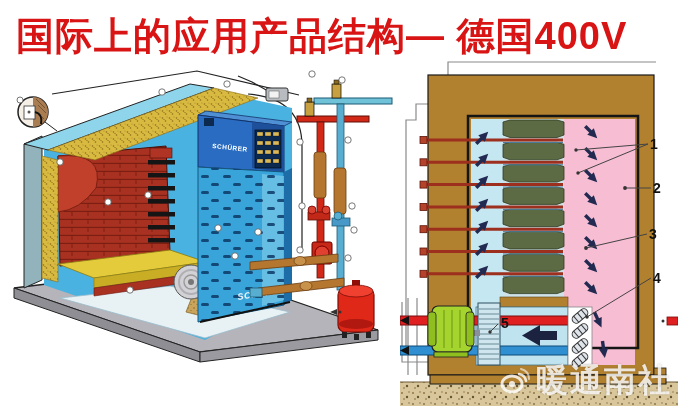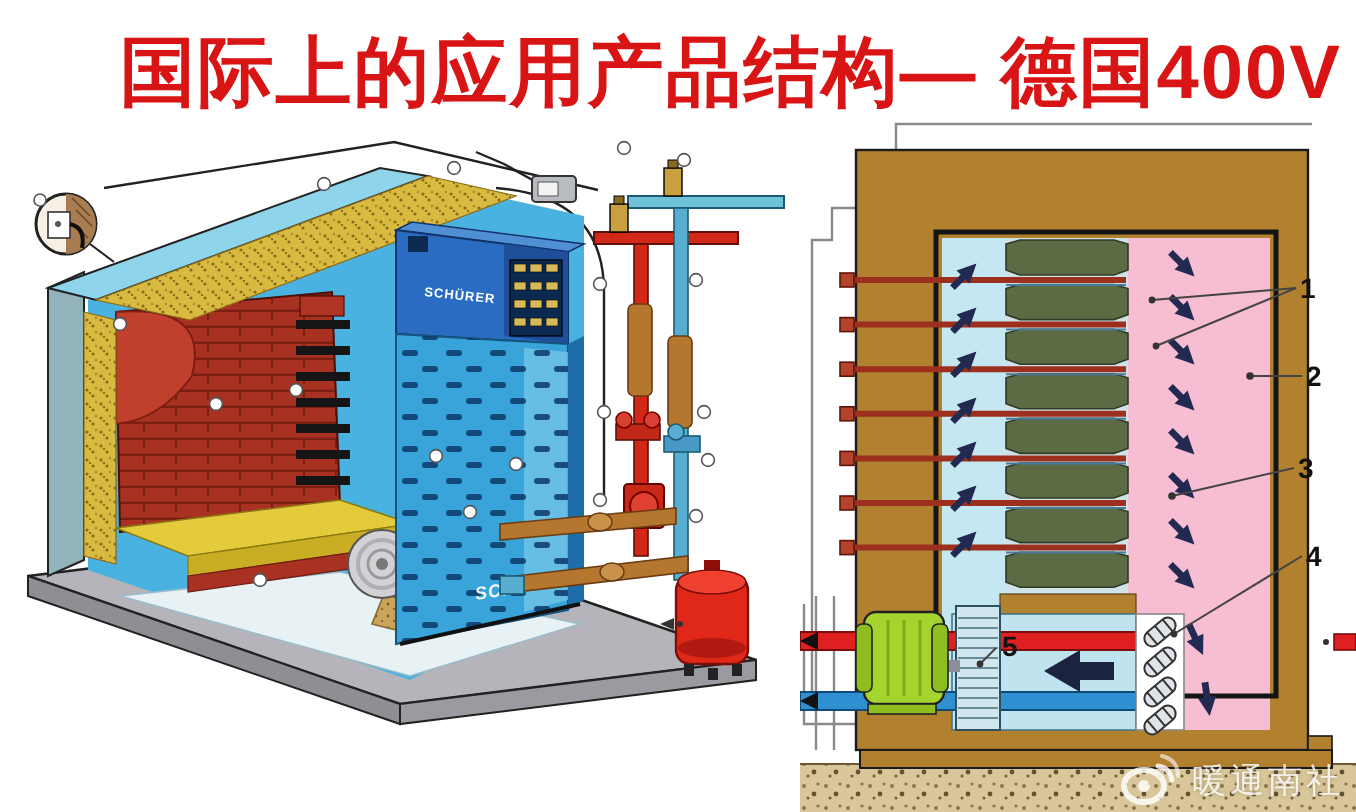--- a/index.html
+++ b/index.html
@@ -1,26 +1,26 @@
 <!DOCTYPE html>
 <html><head>
 <meta charset="utf-8">
 <style>
   html,body{margin:0;padding:0;}
   body{width:678px;height:406px;background:#ffffff;position:relative;overflow:hidden;
        font-family:"Liberation Sans","DejaVu Sans",sans-serif;}
-  .stage{position:absolute;inset:0;background:#fff;text-align:right;}
+  .stage{position:absolute;inset:0;background:#fff;}
   .title{position:absolute;left:16px;top:11px;width:655px;white-space:nowrap;
          font-size:38px;font-weight:bold;color:#d91414;letter-spacing:1px;}
   .fig{position:absolute;top:60px;}
   .fig-left{left:0;width:400px;height:346px;}
   .fig-right{left:400px;width:278px;height:346px;}
   svg{display:block;}
   .watermark{position:absolute;right:6px;bottom:3px;display:flex;align-items:center;gap:6px;
-             color:rgba(255,255,255,0.82);font-size:17px;font-weight:normal;letter-spacing:2px;
+             color:rgba(255,255,255,0.82);font-size:32px;font-weight:bold;letter-spacing:2px;
              text-shadow:0 0 2px rgba(90,70,40,.35);}
 </style>
 </head>
 <body>
 
 <div class="stage">
 
   <div class="title">国际上的应用产品结构— 德国400V</div>
 
   <div class="fig fig-left">

